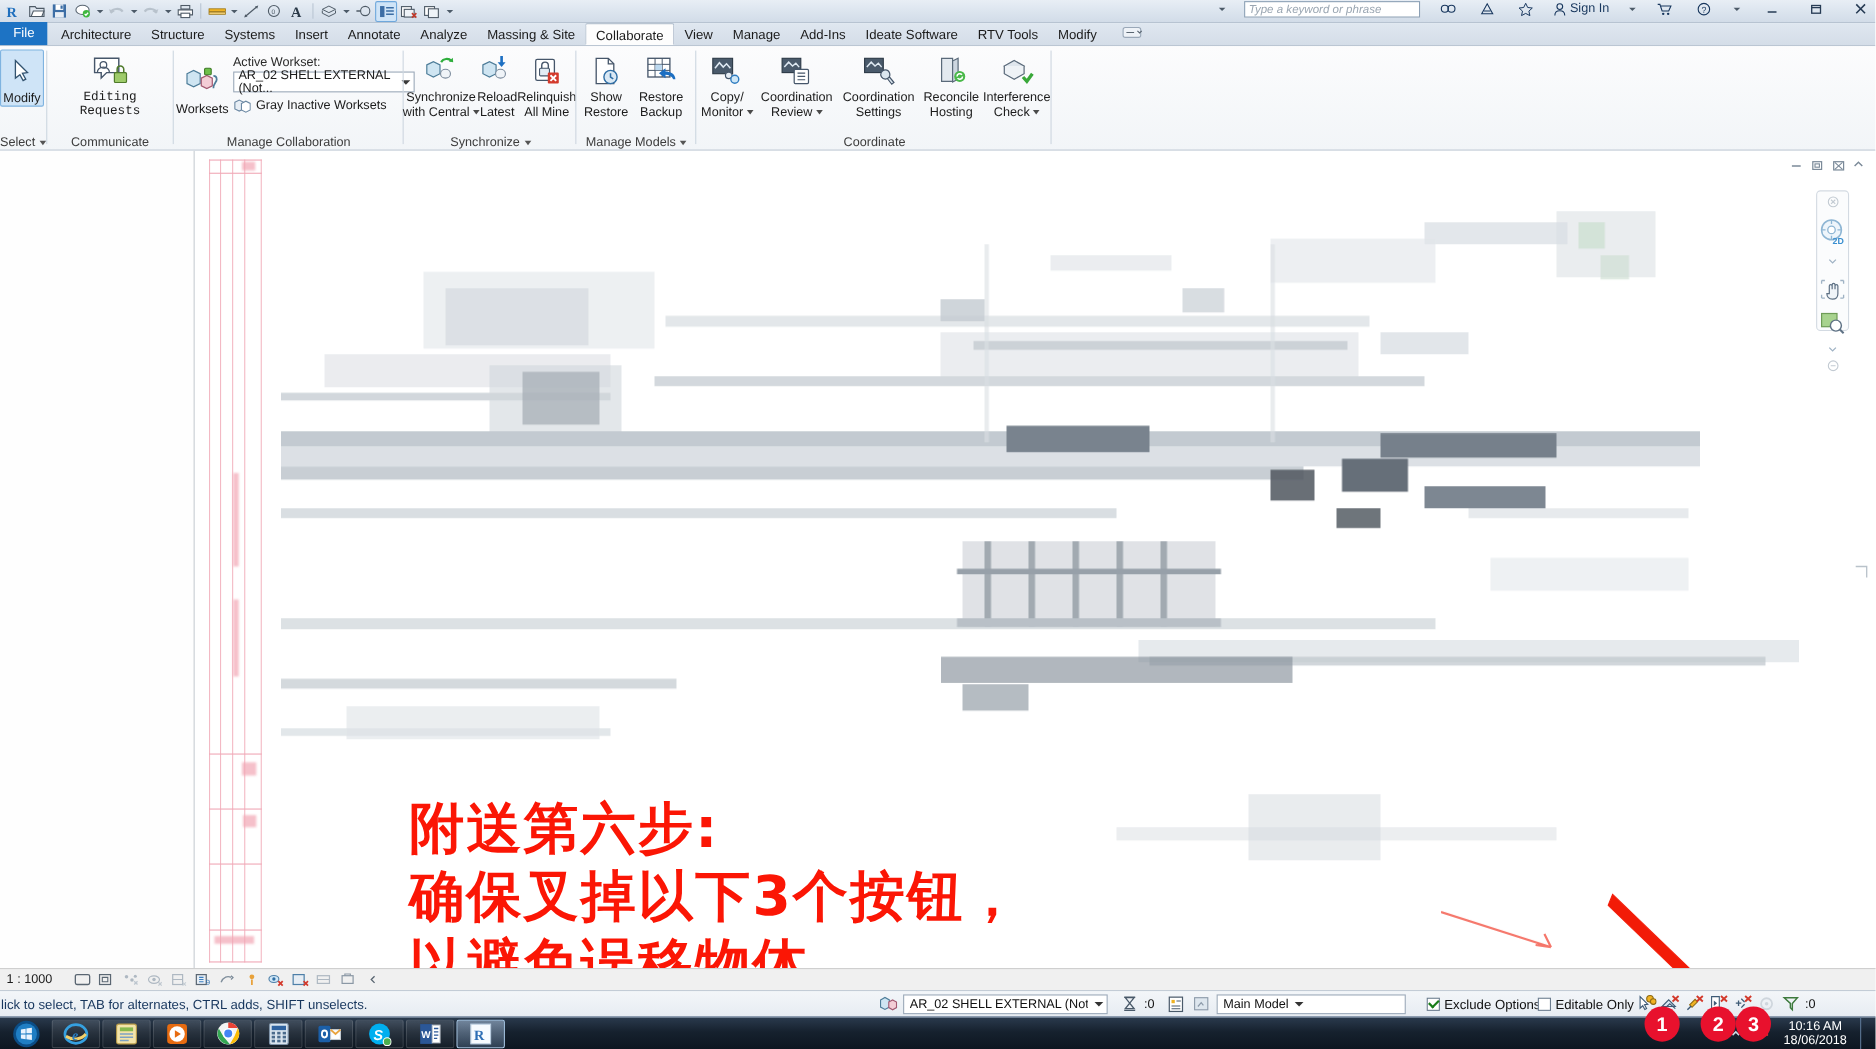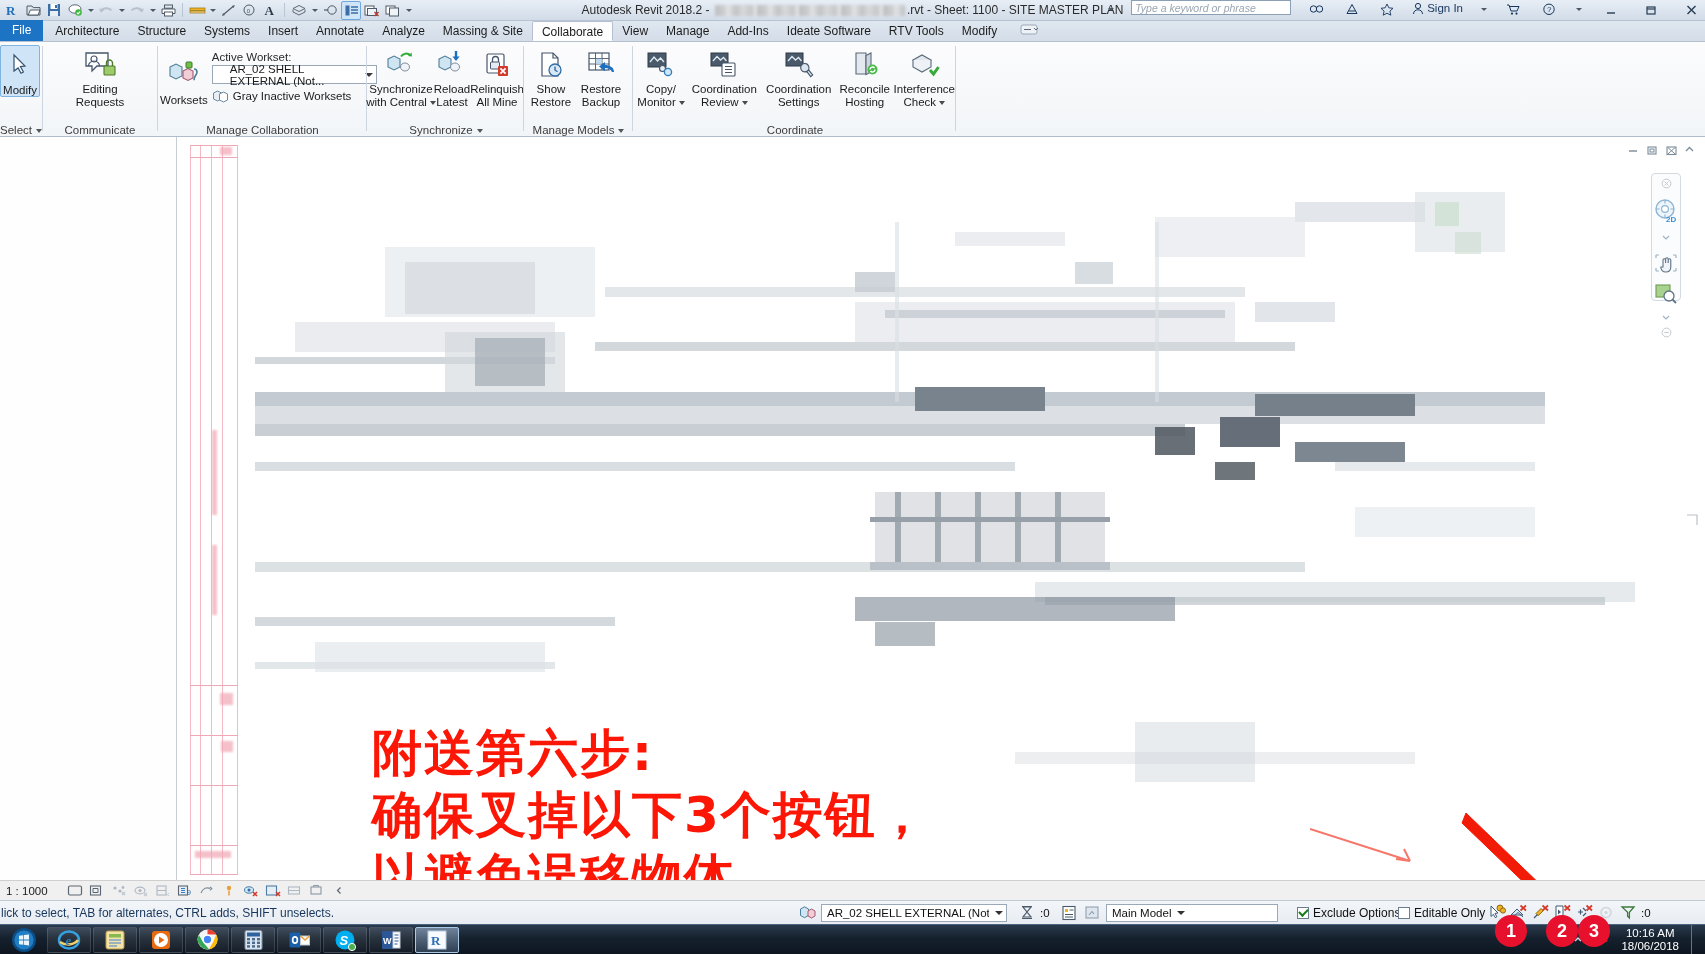--- a/index.html
+++ b/index.html
@@ -42,21 +42,21 @@
   }
   .title-blur {
     display: inline-block; vertical-align: middle;
     width: 190px; height: 11px; margin: 0 2px;
     background: repeating-linear-gradient(90deg,
       #b9b9b9 0px, #c9c9c9 9px, #e4e4e4 13px, #bdbdbd 21px, #d8d8d8 28px, #c2c2c2 36px, #ececec 42px);
     filter: blur(1.4px); opacity: .85; border-radius: 1px;
   }
   .title-right {
     position: absolute; right: 2px; top: 0; height: 16px;
-    display: flex; gap: 16px; font-size: 11.5px; color: #17365d;
+    display: flex; align-items: center; gap: 16px; font-size: 11.5px; color: #17365d;
   }
   .search-box {
     width: 160px; height: 15px; background: #fff; border: 1px solid #8ca0b5;
     font-size: 10.5px; font-style: italic; color: #9aa6b2;
     padding: 0 3px; line-height: 14px; font-family: "Liberation Sans", sans-serif;
   }
   .tb-icon { width: 19px; height: 19px; display:flex; align-items:center; justify-content:center; }
   .signin { display:flex; align-items:center; gap:3px; color:#17365d; font-size:11.5px; }
   .wbtn { width: 24px; height: 19px; display:flex; align-items:center; justify-content:center; color:#263b54; font-size:13px; }
 
@@ -94,33 +94,33 @@
     border-top: 4px solid #555;
   }
   .panel-sep { position: absolute; top: 4px; width: 1px; height: 85px; background: #cdd6e0; }
 
   .bigbtn {
     width: 62px; display: flex; flex-direction: column; align-items: center;
     padding-top: 3px; font-size: 11.5px; color: #1b1b1b; text-align: center; line-height: 12px;
   }
   .bigbtn .ico { height: 34px; display: flex; align-items: center; justify-content: center; }
   .bigbtn .lbl { margin-top: 1px; white-space: nowrap; }
-  .bigbtn.wide { width: 72px; }
+  .bigbtn.wide { width: 72px; font-family: Liberation Mono, monospace; }
   .bigbtn.w80 { width: 80px; }
   .bigbtn.sel { background: #cfe4f7; border: 1px solid #7fb3e0; border-radius: 2px; }
   .split-caret {
     display: inline-block; width: 0; height: 0; margin-left: 3px; vertical-align: 1px;
     border-left: 3.5px solid transparent; border-right: 3.5px solid transparent; border-top: 4px solid #4a4a4a;
   }
 
   .ws-col { display: flex; flex-direction: column; padding-top: 6px; margin-left: 4px; font-size: 11.5px; }
   .ws-label { color: #2a2a2a; margin-bottom: 2px; }
   .ws-combo {
     width: 165px; height: 19px; background: #fff; border: 1px solid #9aa8b8;
-    display: flex; align-items: center; padding-left: 17px; font-size: 11.5px; color: #1b1b1b;
+    display: flex; align-items: center; padding-left: 4px; font-size: 11.5px; color: #1b1b1b;
     justify-content: space-between; padding-right: 3px;
   }
   .ws-combo .cv::after {
     content: ""; display:block; width: 0; height: 0;
     border-left: 4px solid transparent; border-right: 4px solid transparent; border-top: 4px solid #3b3b3b;
   }
   .ws-check { display: flex; align-items: center; gap: 5px; margin-top: 5px; color: #1b1b1b; }
 
   
   .canvas {
@@ -323,23 +323,20 @@
       </div>
       <div class="qat-btn">
         <svg width="16" height="13" viewBox="0 0 16 13">
             <rect x="1" y="2" width="9" height="8" fill="#fff" stroke="#4e5a66"></rect>
             <rect x="4.5" y="4" width="9" height="8" fill="#eef3f8" stroke="#4e5a66"></rect>
           </svg>
       </div>
       <div class="qat-caret"></div>
     </div>
 
-    <div class="title-text">
-      <span>Autodesk Revit 2018.2 - </span><span class="title-blur"></span><span>.rvt - Sheet: 1100 - SITE MASTER PLAN</span>
-    </div>
 
     <div class="title-right">
       <span class="qat-caret"></span>
       <div class="search-box">Type a keyword or phrase</div>
       <div class="tb-icon">
         <svg width="15" height="13" viewBox="0 0 15 13">
             <circle cx="4.5" cy="6" r="3.2" fill="none" stroke="#17365d"></circle>
             <circle cx="10.5" cy="6" r="3.2" fill="none" stroke="#17365d"></circle>
             <path d="M7.7 5.2h-.4" stroke="#17365d"></path>
           </svg>

